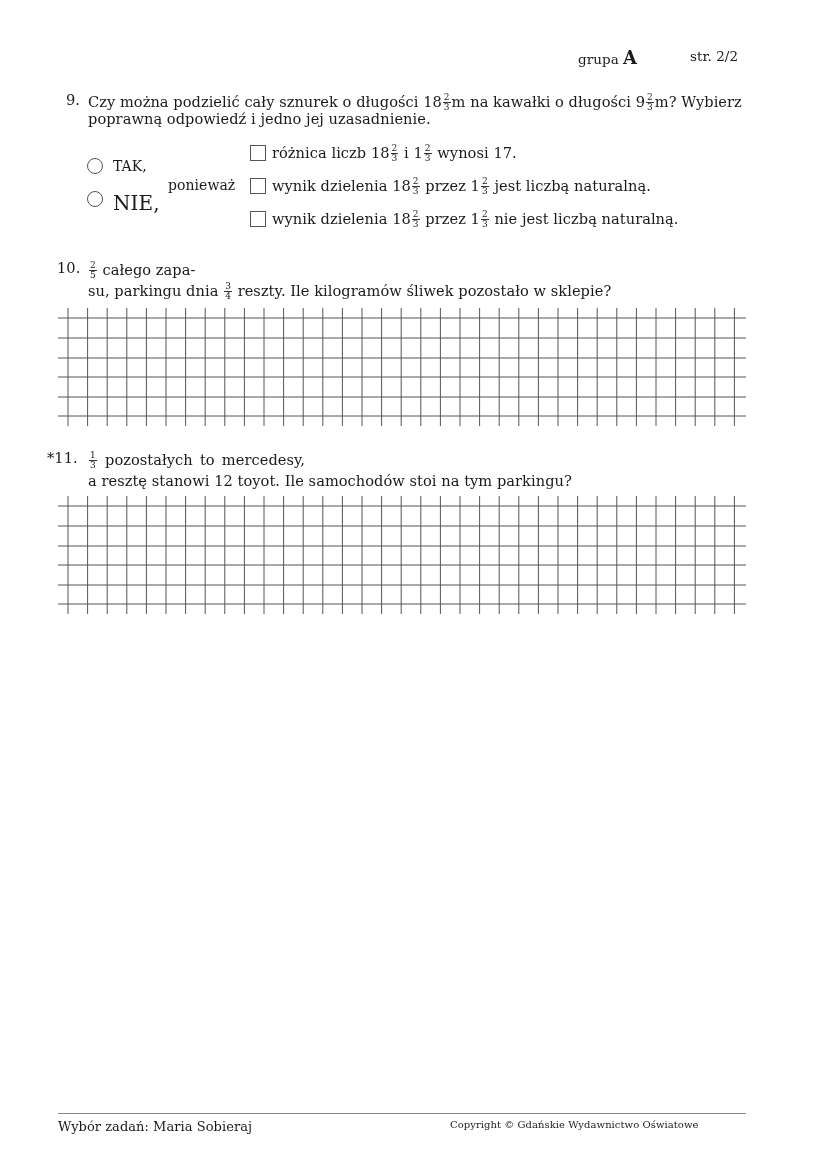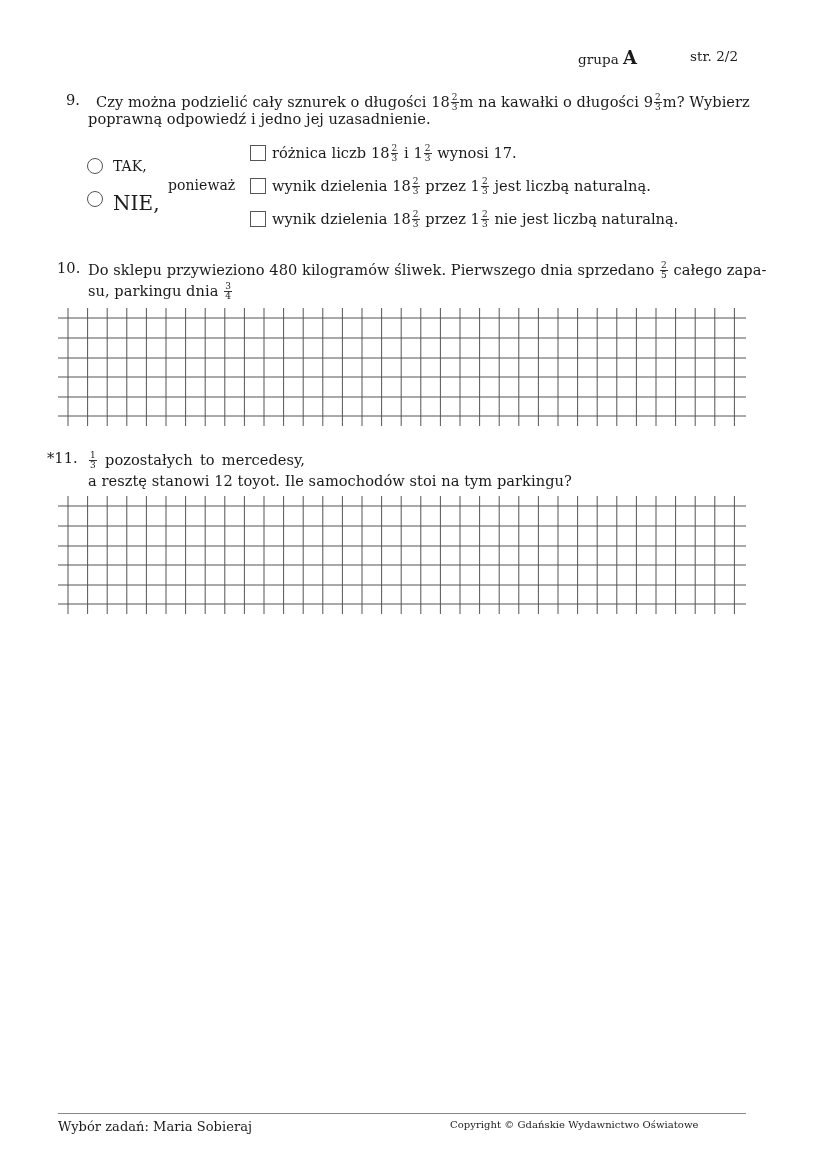--- a/index.html
+++ b/index.html
@@ -36,21 +36,21 @@
 </head>
 <body>
 
 <div class="abs txt header-group">
   <span>grupa</span>
   <span class="big">A</span>
 </div>
 <div class="abs txt header-page">str. 2/2</div>
 
 <div class="abs txt qnum" style="left:66px; top:91px;">9.</div>
-<div class="abs txt" style="left:96px; top:93px;">
+<div class="abs txt" style="left:88px; top:93px;">
   <span>Czy można podzielić cały sznurek o długości 18</span><span class="frac"><span class="num">2</span><span>3</span></span><span>m na kawałki o długości 9</span><span class="frac"><span class="num">2</span><span>3</span></span><span>m? Wybierz</span>
 </div>
 <div class="abs txt" style="left:88px; top:110px;">poprawną odpowiedź i jedno jej uzasadnienie.</div>
 
 <div class="abs radio" style="left:87px; top:158px;"></div>
 <div class="abs txt" style="left:113px; top:158px; font-size:14px;">TAK,</div>
 <div class="abs radio" style="left:87px; top:191px;"></div>
 <div class="abs txt" style="left:113px; top:191px; font-size:20px;">NIE,</div>
 
 <div class="abs txt" style="left:168px; top:177px; font-size:14px;">ponieważ</div>
@@ -71,27 +71,27 @@
 
 <div class="abs check" style="left:250px; top:211px;"></div>
 <div class="abs txt" style="left:272px; top:210px;">
   <span>wynik dzielenia 18</span><span class="frac"><span class="num">2</span><span>3</span></span>
   <span>przez 1</span><span class="frac"><span class="num">2</span><span>3</span></span>
   <span>nie jest liczbą naturalną.</span>
 </div>
 
 <div class="abs txt qnum" style="left:57px; top:259px;">10.</div>
 <div class="abs txt" style="left:88px; top:261px;">
-  <span>Do sklepu przywieziono 480 kilogramów śliwek. Pierwszego dnia sprzedano</span>
   <span class="frac"><span class="num">2</span><span>5</span></span>
   <span>całego zapa-</span>
 </div>
 <div class="abs txt" style="left:88px; top:282px;">
   <span>su, parkingu dnia</span>
   <span class="frac"><span class="num">3</span><span>4</span></span>
+  <span>reszty. Ile kilogramów śliwek pozostało w sklepie?</span>
 </div>
 
 <div class="abs grid" style="left:56px; top:306px;">
   <svg width="692" height="122" xmlns="http://www.w3.org/2000/svg">
     <g stroke="#555" stroke-width="1">
       <line x1="2" y1="12" x2="690" y2="12"></line>
       <line x1="2" y1="32" x2="690" y2="32"></line>
       <line x1="2" y1="52" x2="690" y2="52"></line>
       <line x1="2" y1="71" x2="690" y2="71"></line>
       <line x1="2" y1="91" x2="690" y2="91"></line>

